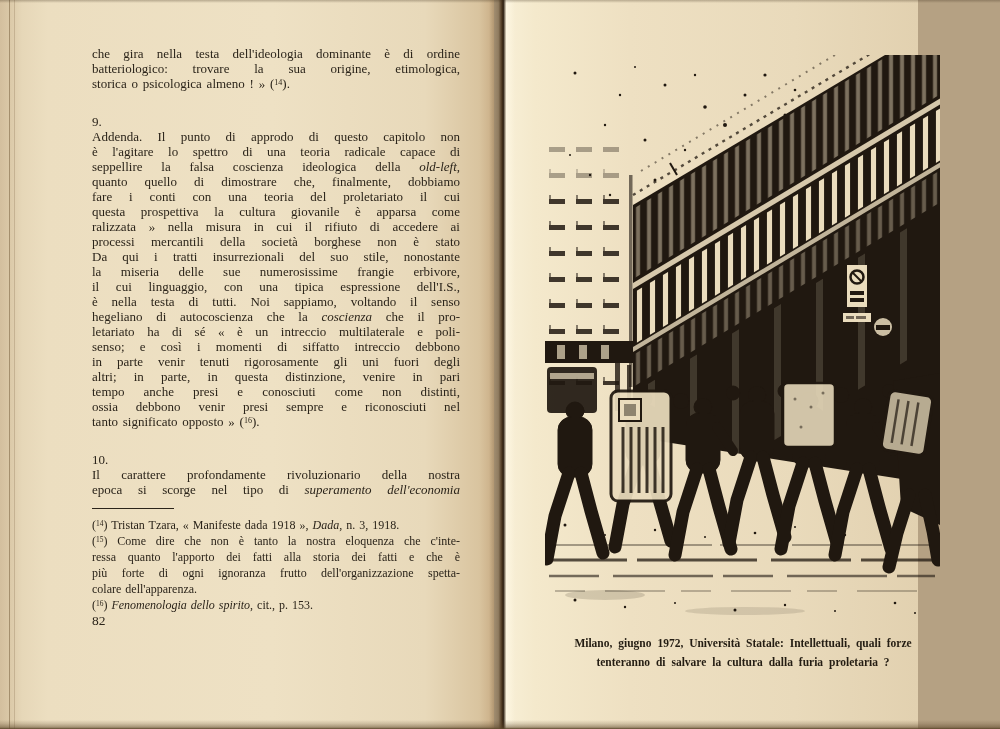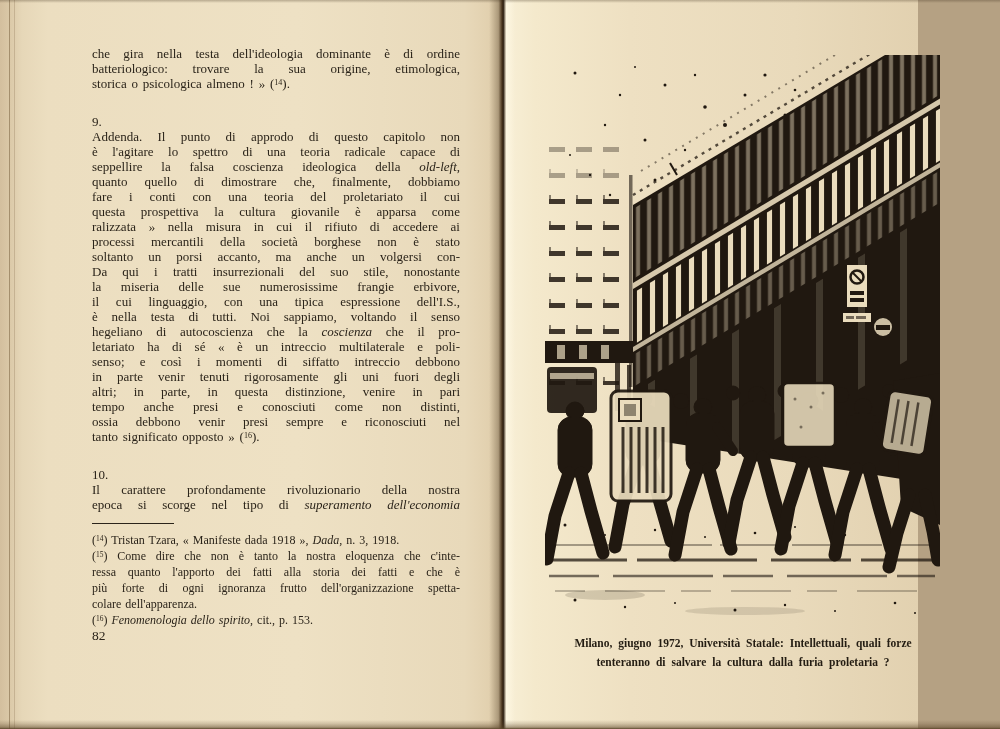--- a/index.html
+++ b/index.html
@@ -1,19 +1,19 @@
 <!DOCTYPE html>
 <html><head>
 <meta charset="utf-8">
 <style>
   html,body{margin:0;padding:0;background:#b5a183;}
   .book{position:relative;width:1000px;height:729px;overflow:hidden;
         font-family:"Liberation Serif","DejaVu Serif",serif;color:#2b241a;}
   .page-left{position:absolute;left:0;top:0;width:494px;height:729px;
-    background:linear-gradient(90deg,#d3bf9e 0px,#dbc9a8 10px,#e6d7b8 22px,#ecdec0 48px,#eee1c4 55%,#e8d9ba 86%,#d9c49f 97%,#c9ad85 100%);padding-left:46px;}
+    background:linear-gradient(90deg,#d3bf9e 0px,#dbc9a8 10px,#e6d7b8 22px,#ecdec0 48px,#eee1c4 55%,#e8d9ba 86%,#d9c49f 97%,#c9ad85 100%);}
   .page-right{position:absolute;left:506px;top:0;width:412px;height:729px;
     background:linear-gradient(90deg,#f8efd6 0px,#f4e9cc 7%,#eee0c2 30%,#e9dabb 70%,#e2d1b0 100%);}
   .gutter{position:absolute;left:489px;top:0;width:26px;height:729px;
     background:linear-gradient(90deg,rgba(74,55,32,0) 0%,rgba(74,55,32,.35) 36%,#4a351e 50%,#2b1d0f 55%,rgba(255,248,228,.8) 66%,rgba(255,248,228,0) 100%);}
   .edge-line{position:absolute;top:0;bottom:0;width:1px;background:rgba(110,85,52,.5);}
   .top-edge{position:absolute;left:0;right:0;top:0;height:3px;
     background:linear-gradient(180deg,rgba(60,45,25,.3),rgba(0,0,0,0));}
   .bottom-edge{position:absolute;left:0;right:0;bottom:0;height:9px;
     background:linear-gradient(180deg,rgba(0,0,0,0) 0%,rgba(92,70,42,.2) 40%,rgba(92,70,42,.5) 80%,#5d492d 100%);}
 
@@ -48,21 +48,20 @@
           <div class="block">
             <div class="tline end">9.</div>
             <div class="tline"><span>Addenda. Il punto di approdo di questo capitolo non</span></div>
             <div class="tline"><span>è l'agitare lo spettro di una teoria radicale capace di</span></div>
             <div class="tline"><span>seppellire la falsa coscienza ideologica della </span><span class="it">old-left</span><span>,</span></div>
             <div class="tline"><span>quanto quello di dimostrare che, finalmente, dobbiamo</span></div>
             <div class="tline"><span>fare i conti con una teoria del proletariato il cui</span></div>
             <div class="tline"><span>questa prospettiva la cultura giovanile è apparsa come</span></div>
             <div class="tline"><span>ralizzata » nella misura in cui il rifiuto di accedere ai</span></div>
             <div class="tline"><span>processi mercantili della società borghese non è stato</span></div>
-            <div class="tline"><span>soltanto un porsi accanto, ma anche un volgersi con-</span></div>
             <div class="tline"><span>Da qui i tratti insurrezionali del suo stile, nonostante</span></div>
             <div class="tline"><span>la miseria delle sue numerosissime frangie erbivore,</span></div>
             <div class="tline"><span>il cui linguaggio, con una tipica espressione dell'I.S.,</span></div>
             <div class="tline"><span>è nella testa di tutti. Noi sappiamo, voltando il senso</span></div>
             <div class="tline"><span>hegeliano di autocoscienza che la </span><span class="it">coscienza</span><span> che il pro-</span></div>
             <div class="tline"><span>letariato ha di sé « è un intreccio multilaterale e poli-</span></div>
             <div class="tline"><span>senso; e così i momenti di siffatto intreccio debbono</span></div>
             <div class="tline"><span>in parte venir tenuti rigorosamente gli uni fuori degli</span></div>
             <div class="tline"><span>altri; in parte, in questa distinzione, venire in pari</span></div>
             <div class="tline"><span>tempo anche presi e conosciuti come non distinti,</span></div>

